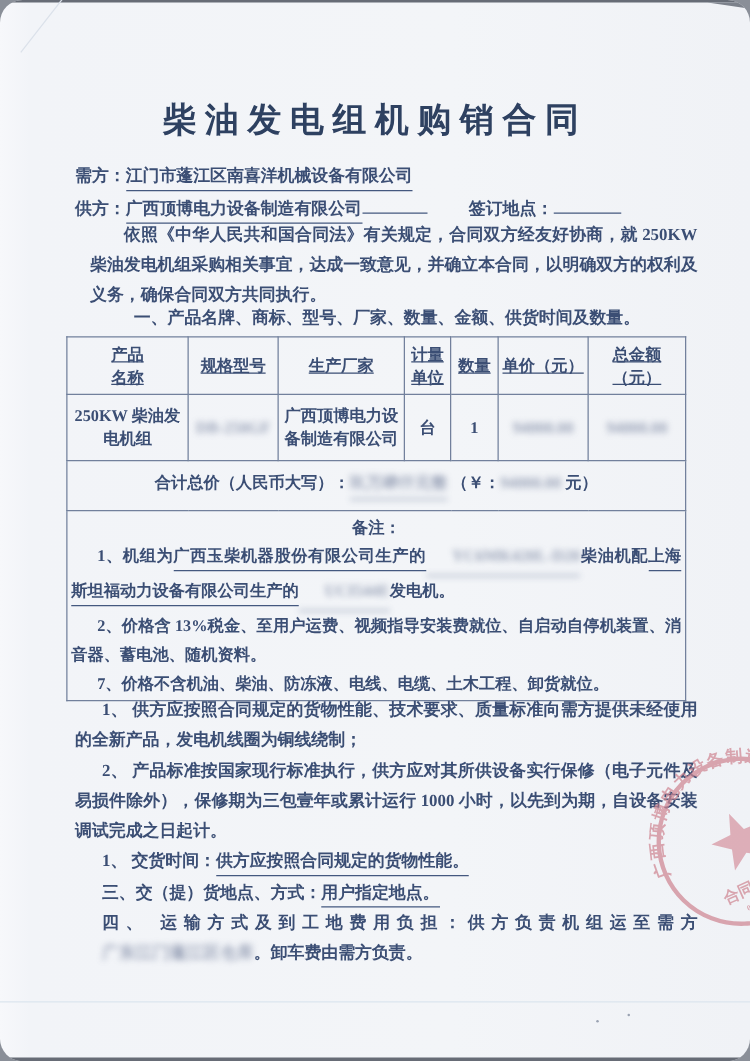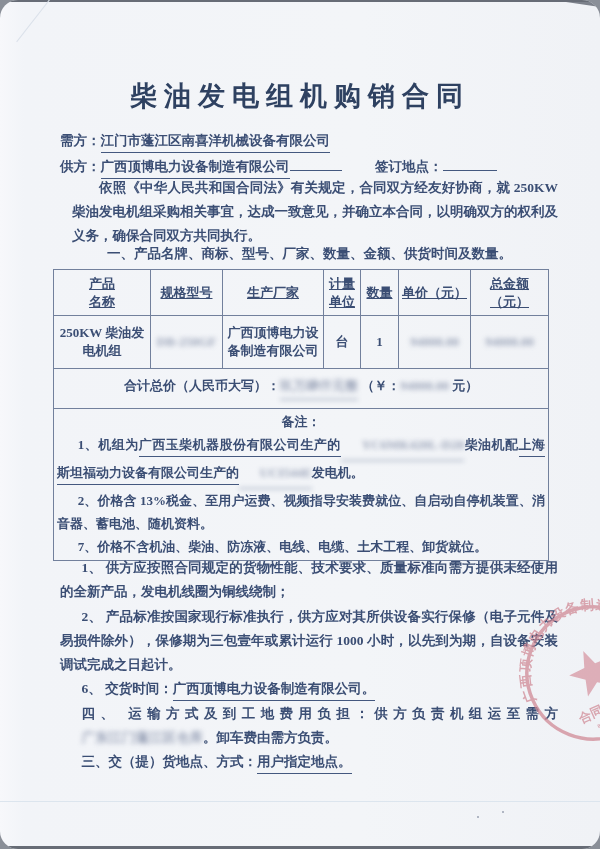--- a/index.html
+++ b/index.html
@@ -145,23 +145,23 @@
         <p class="remark-p">2、价格含 13%税金、至用户运费、视频指导安装费就位、自启动自停机装置、消音器、蓄电池、随机资料。</p>
         <p class="remark-p">7、价格不含机油、柴油、防冻液、电线、电缆、土木工程、卸货就位。</p>
       </td>
     </tr>
   </tbody>
     </table>
 
   <div class="body-sections">
     <p class="bp">1、 供方应按照合同规定的货物性能、技术要求、质量标准向需方提供未经使用的全新产品，发电机线圈为铜线绕制；</p>
     <p class="bp">2、 产品标准按国家现行标准执行，供方应对其所供设备实行保修（电子元件及易损件除外），保修期为三包壹年或累计运行 1000 小时，以先到为期，自设备安装调试完成之日起计。</p>
-    <p class="bp"><span>6、 交货时间：</span><span class="ul">广西顶博电力设备制造有限公司。</span></p>
+    <p class="bp"><span>1、 交货时间：</span><span class="ul">供方应按照合同规定的货物性能。</span></p>
+    <p class="bp"><span>三、交（提）货地点、方式：</span><span class="ul">用户指定地点。</span></p>
     <p class="bp"><span>四、 运输方式及到工地费用负担：供方负责机组运至需方</span><span class="redact">广东江门蓬江区仓库</span><span>。卸车费由需方负责。</span></p>
-    <p class="bp"><span>三、交（提）货地点、方式：</span><span class="ul">用户指定地点。</span></p>
   </div>
 
   <svg class="seal" viewBox="0 0 170 170" aria-hidden="true">
     <defs>
       <path id="arcpath" d="M 24,100 A 63,63 0 1 1 146,100" fill="none"></path>
     </defs>
     <circle cx="85" cy="85" r="66" fill="none" stroke="#cf8793" stroke-width="3.5"></circle>
     <polygon points="85,61 90.9,76.9 107.8,77.6 94.5,88.1 99.1,104.4 85,95 70.9,104.4 75.5,88.1 62.2,77.6 79.1,76.9" fill="#d795a1"></polygon>
     <text font-size="13.5" fill="#cf8793" font-weight="bold" letter-spacing="1">
       <textPath href="#arcpath" startOffset="50%" text-anchor="middle" id="seal-arc-textpath">广西顶博电力设备制造有限公司</textPath>

